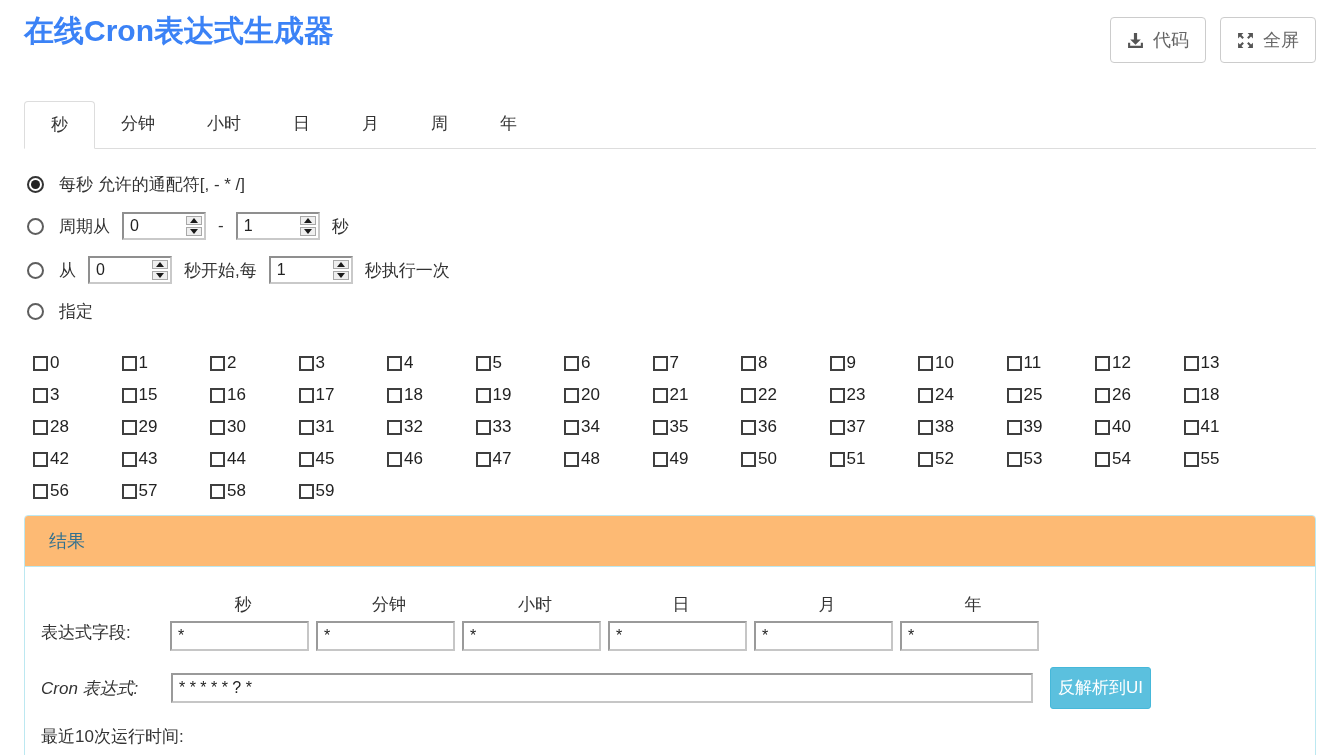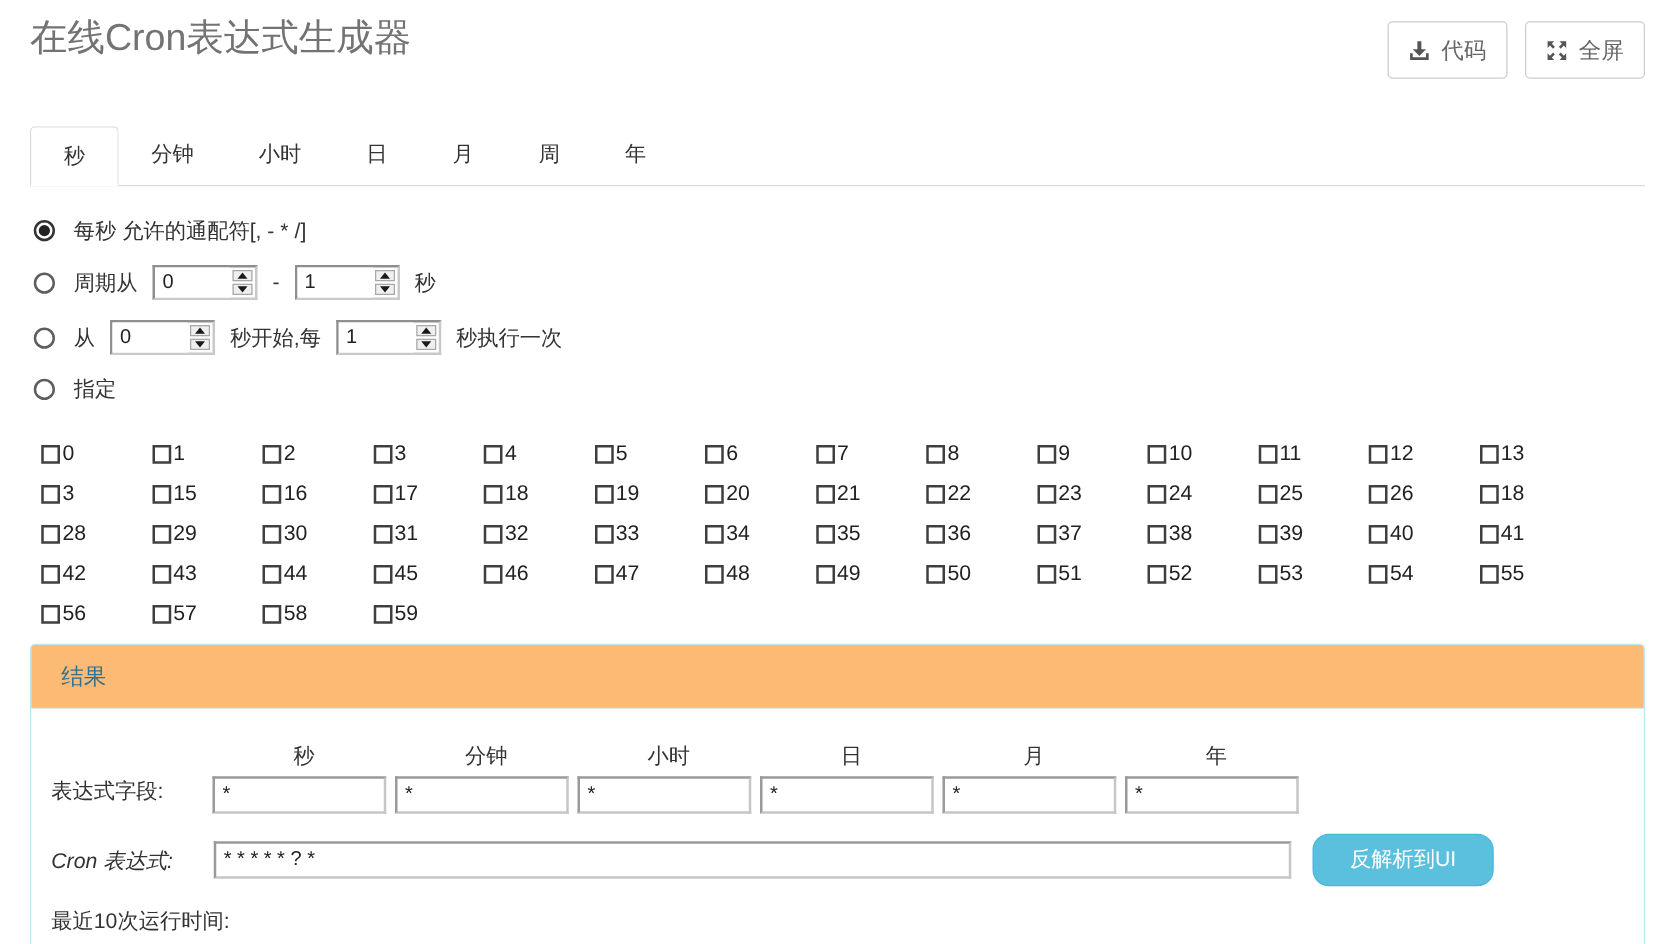--- a/index.html
+++ b/index.html
@@ -2,21 +2,21 @@
 <html><head>
 <meta charset="utf-8">
 <style>
   * { box-sizing: border-box; }
   html,body { margin:0; padding:0; background:#fff; width:1338px; height:755px; overflow:hidden;
     font-family:"Liberation Sans","DejaVu Sans",sans-serif; color:#333; }
   .page { width:1292px; margin-left:24px; }
 
   
   .topbar { display:flex; justify-content:space-between; align-items:flex-start; padding-top:14px; }
-  .page-title { margin:0; font-size:30px; font-weight:400; color:#737373; line-height:1.15; }
+  .page-title { margin:0; font-size:30px; font-weight:700; color:#3b82f6; line-height:1.15; }
   .topbar-buttons { display:flex; gap:14px; margin-top:3px; }
   .btn-default { display:inline-flex; align-items:center; gap:9px; background:#fff; border:1px solid #ccc;
     border-radius:4px; padding:10px 16px; font-size:18px; color:#666; cursor:pointer; font-family:inherit; }
   .btn-default svg { display:block; }
 
   
   .tabs { margin-top:38px; border-bottom:1px solid #ddd; display:flex; }
   .tab { padding:11px 26px; font-size:17px; color:#333; cursor:pointer; line-height:24px; }
   .tab.active { background:#fff; border:1px solid #ddd; border-bottom:1px solid #fff; border-radius:4px 4px 0 0;
     margin-bottom:-1px; cursor:default; }
@@ -61,21 +61,21 @@
   .field-col { width:146px; }
   .field-head { text-align:center; margin-bottom:4px; line-height:24px; }
   .field-input, .cron-input { height:30px; border:2px solid; border-color:#9a9a9a #c6c6c6 #c6c6c6 #9a9a9a;
     font-size:16px; padding:2px 6px; font-family:inherit; color:#222; outline:none; background:#fff; }
   .field-input { width:139px; }
 
   .cron-row { display:flex; align-items:center; margin-top:16px; }
   .cron-label { width:130px; white-space:nowrap;font-style:italic; }
   .cron-input { width:862px; }
   .btn-info { margin-left:17px; background:#5bc0de; border:1px solid #46b8da; color:#fff; font-size:17px;
-    padding:10px 29px; border-radius:13px; cursor:pointer; font-family:inherit; line-height:1.2; }
+    padding:10px 7px; border-radius:3px; cursor:pointer; font-family:inherit; line-height:1.2; }
 
   .recent { margin-top:16px; }
 </style>
 </head>
 <body>
 
 <div class="page">
 
   <div class="topbar">
     <h1 class="page-title">在线Cron表达式生成器</h1>

